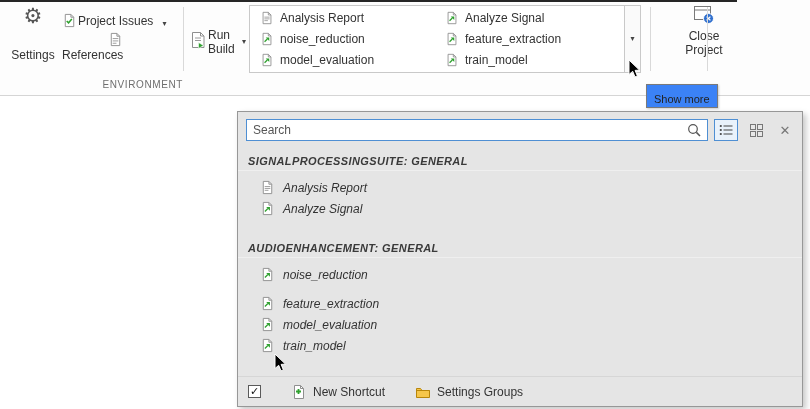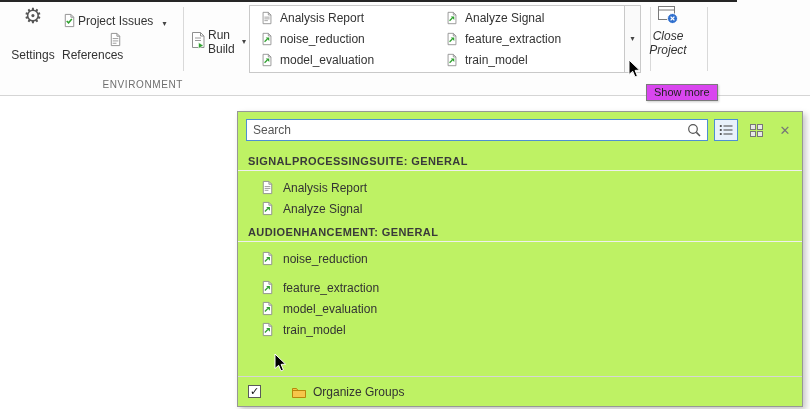--- a/index.html
+++ b/index.html
@@ -32,47 +32,47 @@
 
   .gallery { position:absolute; left:249px; top:5px; width:392px; height:68px;
     border:1px solid #c9c9c9; background:#fff; display:flex; }
   .g-grid { flex:1; display:grid; grid-template-columns:1fr 1fr; grid-auto-rows:21px;
     padding:2px 2px; align-content:center; }
   .g-item { display:flex; align-items:center; gap:6px; padding-left:8px; overflow:hidden; }
   .g-item .lbl { white-space:nowrap; }
   .g-drop { width:16px; border-left:1px solid #c9c9c9; display:flex; align-items:center;
     justify-content:center; background:#fafafa; }
 
-  .btn-close { position:absolute; left:642px; top:4px; width:52px; height:72px;
-    display:flex; flex-direction:column; align-items:center;font-style:italic; }
+  .btn-close { position:absolute; left:678px; top:4px; width:52px; height:72px;
+    display:flex; flex-direction:column; align-items:center; }
   .btn-close .lbl { margin-top:3px; text-align:center; line-height:1.2; width:46px; }
 
-  .tooltip { position:absolute; left:646px; top:84px; background:#d946ef; border:1px solid #7a7a7a;
-    padding:1px 7px 2px; font-size:11px; color:#222; white-space:nowrap; z-index:15;
+  .tooltip { position:absolute; left:646px; top:84px; background:#3b82f6; border:1px solid #7a7a7a;
+    padding:8px 7px 2px; font-size:11px; color:#222; white-space:nowrap; z-index:15;
     box-shadow:1px 1px 2px rgba(0,0,0,.2); }
 
   .ic { display:inline-flex; flex:none; }
 
   
-  .panel { position:absolute; left:237px; top:111px; width:566px; height:296px; background:#bef264;
+  .panel { position:absolute; left:237px; top:111px; width:566px; height:296px; background:#e5e5e5;
     border:1px solid #979797; box-shadow:3px 3px 6px rgba(0,0,0,.22); z-index:20;
     display:flex; flex-direction:column; }
   .search-row { display:flex; align-items:center; gap:6px; padding:7px 8px 5px 8px; }
   .search-box { flex:1; height:22px; border:1px solid #4f8fd3; display:flex; align-items:center;
     padding:0 5px 0 6px; background:#fff; }
   .search-box input { flex:1; border:none; outline:none; font:12px "Liberation Sans","DejaVu Sans",sans-serif;
     color:#333; background:transparent; }
   .search-box input::placeholder { color:#555; opacity:1; }
   .view-btn { width:24px; height:22px; display:flex; align-items:center; justify-content:center;
     border:1px solid transparent; }
   .view-btn.selected { border-color:#4f8fd3; background:#e9f2fb; }
   .close-x { width:18px; text-align:center; font-size:13px; color:#777; margin-left:2px; cursor:default; }
 
-  .content { flex:1; overflow:hidden; padding-top:2px; }
-  .group-header { margin-top:2px; padding:3px 10px 3px 10px; font-size:11px; font-weight:bold;
+  .content { flex:1; overflow:hidden; padding-top:2px;font-style:italic; }
+  .group-header { margin-top:18px; padding:3px 10px 3px 10px; font-size:11px; font-weight:bold;
     color:#3a3a3a; letter-spacing:.4px; border-bottom:1px solid #efefef; }
   .group-header.first { margin-top:4px; }
   .group-items { padding:6px 0 2px 0; }
   .p-item { display:flex; align-items:center; gap:8px; padding:3px 10px 3px 22px; }
 
   .footer { border-top:1px solid #d6d6d6; height:30px; display:flex; align-items:center;
     padding:0 10px; gap:30px; flex:none; }
   .foot-group { display:flex; align-items:center; gap:6px; }
   .checkbox { width:13px; height:13px; border:1px solid #5a5a5a; background:#fff; display:flex;
     align-items:center; justify-content:center; font-size:11px; font-weight:bold; color:#111; line-height:1; }
@@ -337,26 +337,36 @@
     </div>
 
   </div>
 
   <div class="footer">
     <div class="foot-group">
       <span class="checkbox">✓</span>
     </div>
     <div class="foot-group">
       <span class="ic">
+        <svg width="16" height="16" viewBox="0 0 16 16">
+            <path d="M3.5 1.5h6l3 3v10h-9z" fill="#fff" stroke="#8f8f8f"></path>
+            <path d="M9.5 1.5v3h3" fill="none" stroke="#8f8f8f"></path>
+            <path d="M7.5 5v5M5 7.5h5" stroke="#2fa12f" stroke-width="1.8"></path>
+          </svg>
+      </span>
+      <span class="lbl">New Shortcut</span>
+    </div>
+    <div class="foot-group">
+      <span class="ic">
         <svg width="16" height="14" viewBox="0 0 16 14">
             <path d="M1.5 3.5h4l1.5 2h7.5v7h-13z" fill="#f6c64a" stroke="#b8860b"></path>
             <path d="M1.5 5.5h13" stroke="#b8860b"></path>
           </svg>
       </span>
-      <span class="lbl">Organize Groups</span>
+      <span class="lbl">Settings Groups</span>
     </div>
   </div>
 </div>
 
 <div class="cursor" style="left:628px;top:59px;">
   <svg width="13" height="20" viewBox="0 0 13 20">
       <path d="M1 1v14.5l3.7-3.2 2.3 5.6 2.4-1-2.3-5.5 4.4-.3z" fill="#000" stroke="#fff" stroke-width="1"></path>
     </svg>
 </div>
 <div class="cursor" style="left:274px;top:353px;">

